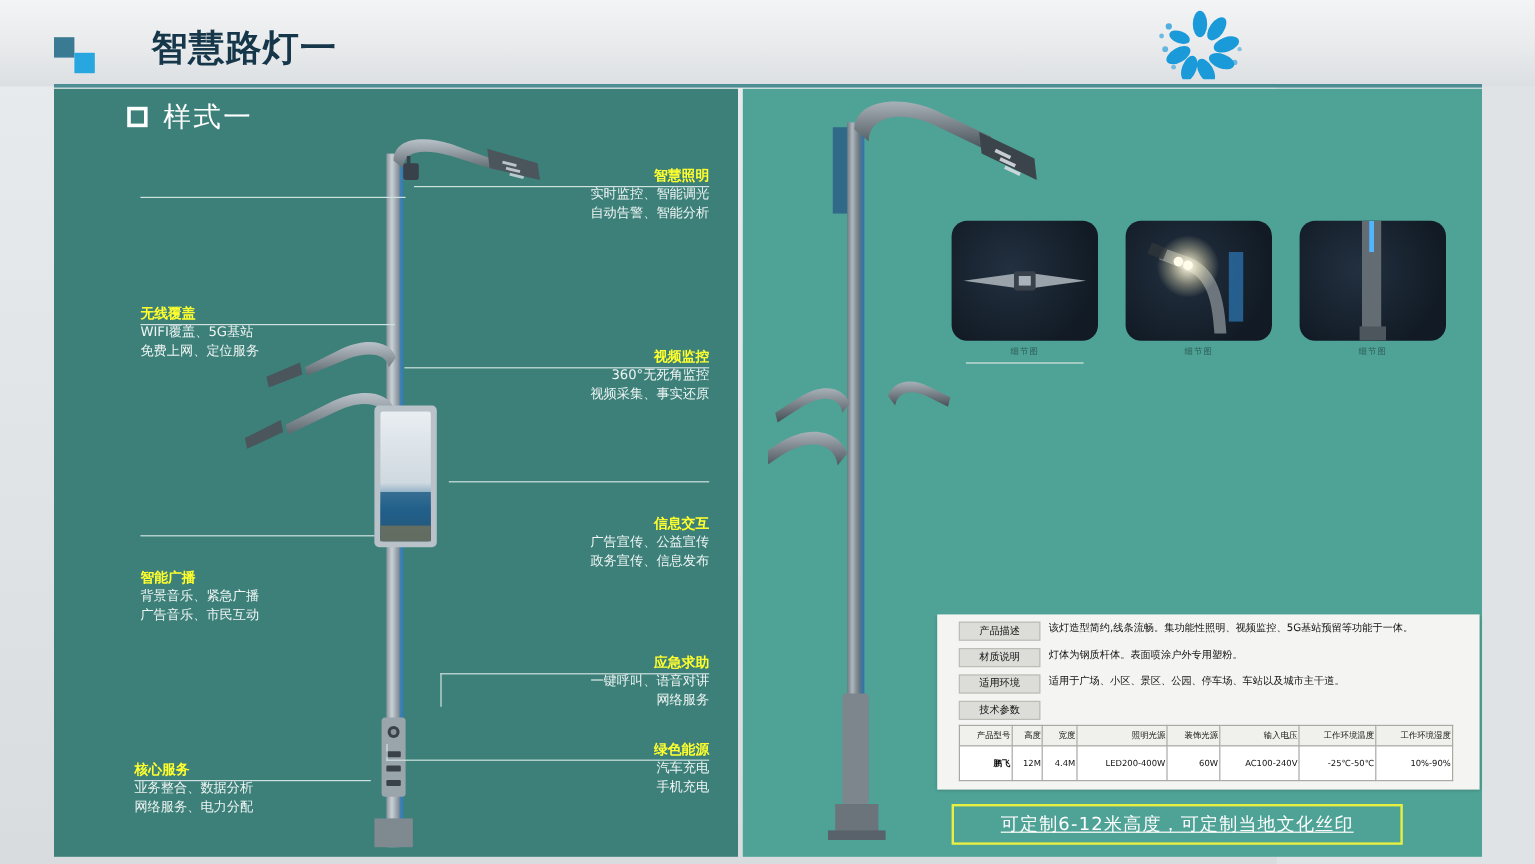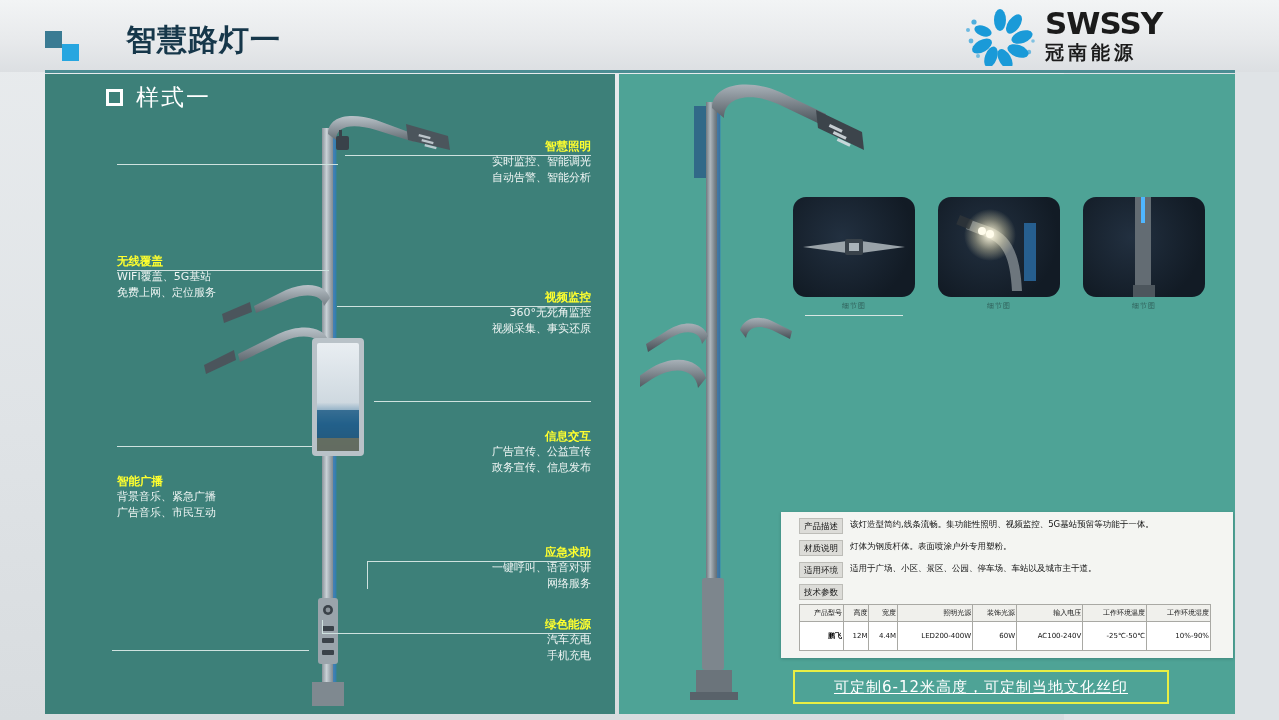--- a/index.html
+++ b/index.html
@@ -49,35 +49,35 @@
 
   .rule{position:absolute;height:1px;background:#cfe2df;}
   .rule-v{position:absolute;width:1px;background:#cfe2df;}
 
   
   .lamp-wrap{position:absolute;left:200px;top:90px;width:340px;height:620px;}
   
   .lamp-wrap-r{position:absolute;left:640px;top:78px;width:230px;height:630px;}
 
   
-  .photos{position:absolute;left:793px;top:197px;width:410px;height:120px;}
+  .photos{position:absolute;left:793px;top:184px;width:410px;height:120px;}
   .photo{position:absolute;top:0;width:122px;height:100px;border-radius:13px;
     background:radial-gradient(circle at 40% 40%,#223040 0%,#121b25 75%);overflow:hidden;}
   .photo.p1{left:0;} .photo.p2{left:145px;} .photo.p3{left:290px;}
   .pcap{position:absolute;top:104px;width:122px;text-align:center;font-size:7px;
     color:#2e5c57;font-family:"DejaVu Sans",sans-serif;letter-spacing:1px;}
   .pcap.c1{left:0;} .pcap.c2{left:145px;} .pcap.c3{left:290px;}
   .pcap-rule{position:absolute;left:12px;top:118px;width:98px;height:1px;background:#d8e6e2;}
 
   
   .spec{position:absolute;left:781px;top:512px;width:452px;height:146px;
     background:#f4f5f2;box-shadow:0 1px 3px rgba(0,0,0,.18);}
   .spec-row{display:flex;align-items:flex-start;margin:0 0 0 0;padding:6px 10px 0 18px;}
   .spec-tag{flex:0 0 auto;font-size:8.5px;color:#111;background:#dcdcd8;
-    border:1px solid #bdbdb8;padding:1px 4px;font-family:"DejaVu Sans",sans-serif;
+    border:1px solid #bdbdb8;padding:1px 16px;font-family:"DejaVu Sans",sans-serif;
     line-height:12px;white-space:nowrap;}
   .spec-txt{margin-left:7px;font-size:8.5px;color:#111;line-height:13px;
     font-family:"DejaVu Sans",sans-serif;}
   .tbl{margin:4px 18px 0 18px;border-collapse:collapse;width:412px;
     border:1px solid #a9a9a4;background:#fff;}
   .tbl th,.tbl td{border:1px solid #a9a9a4;font-size:7px;color:#111;
     font-family:"DejaVu Sans",sans-serif;text-align:right;padding:3px 1px;}
   .tbl th{background:#f0f0ec;font-weight:normal;}
   .tbl td{height:22px;vertical-align:middle;}
   .tbl td.model{font-weight:bold;}
@@ -110,24 +110,20 @@
           <ellipse cx="21" cy="38" rx="6" ry="11" transform="rotate(240 21 38)"></ellipse>
           <ellipse cx="22" cy="23" rx="5" ry="9" transform="rotate(290 22 23)"></ellipse>
           <circle cx="13" cy="14" r="2.6" opacity=".75"></circle>
           <circle cx="7" cy="22" r="2.0" opacity=".6"></circle>
           <circle cx="10" cy="33" r="2.4" opacity=".65"></circle>
           <circle cx="17" cy="48" r="2.0" opacity=".55"></circle>
           <circle cx="68" cy="44" r="2.2" opacity=".6"></circle>
           <circle cx="72" cy="33" r="1.8" opacity=".5"></circle>
         </g>
       </svg>
-      <div class="logo-text">
-        <div class="logo-word">SWSSY</div>
-        <div class="logo-cn">冠南能源</div>
-      </div>
     </div>
     <div class="hdr-rule"></div>
   </div>
 
   <div class="panel-left"></div>
 
   <div class="sec-head">
     <div class="sec-box"></div>
     <div class="sec-title">样式一</div>
   </div>
@@ -205,20 +201,25 @@
     <div class="co-line">WIFI覆盖、5G基站</div>
     <div class="co-line">免费上网、定位服务</div>
   </div>
 
   <div class="callout" style="left:117px;top:430px;margin-top:44px;">
     <div class="co-title">智能广播</div>
     <div class="co-line">背景音乐、紧急广播</div>
     <div class="co-line">广告音乐、市民互动</div>
   </div>
 
+  <div class="callout" style="left:112px;top:634px;">
+    <div class="co-title">核心服务</div>
+    <div class="co-line">业务整合、数据分析</div>
+    <div class="co-line">网络服务、电力分配</div>
+  </div>
 
   <div class="callout co-right" style="left:421px;top:139px;width:170px;">
     <div class="co-title">智慧照明</div>
     <div class="co-line">实时监控、智能调光</div>
     <div class="co-line">自动告警、智能分析</div>
   </div>
 
   <div class="callout co-right" style="left:421px;top:290px;width:170px;">
     <div class="co-title">视频监控</div>
     <div class="co-line">360°无死角监控</div>

